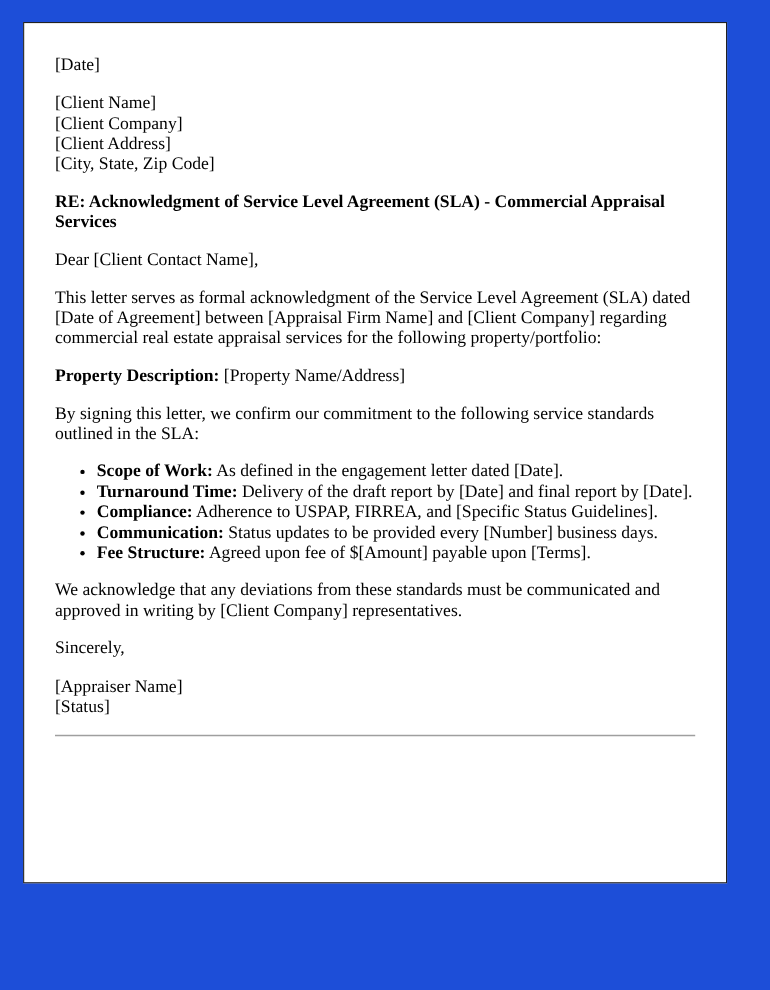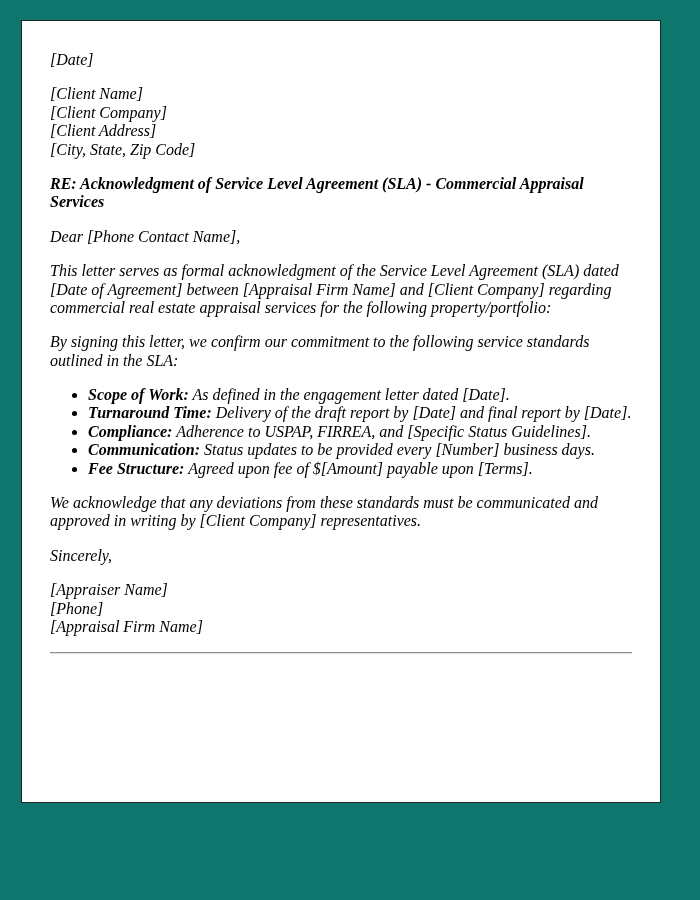--- a/index.html
+++ b/index.html
@@ -4,23 +4,22 @@
 <style>
   html, body {
     margin: 0;
     padding: 0;
     background: #ffffff;
   }
   .canvas {
     position: relative;
     width: 700px;
     height: 900px;
-    background: #0f766e;
+    background: #1d4ed8;
     overflow: hidden;
-    font-style: italic;
   }
   .page {
     position: absolute;
     left: 21px;
     top: 20px;
     width: 640px;
     height: 783px;
     box-sizing: border-box;
     border: 1px solid #222222;
     padding: 14px 28px;
@@ -57,43 +56,43 @@
 
     <p>
       <span class="line">[Client Name]</span>
       <span class="line">[Client Company]</span>
       <span class="line">[Client Address]</span>
       <span class="line">[City, State, Zip Code]</span>
     </p>
 
     <p class="bold">RE: Acknowledgment of Service Level Agreement (SLA) - Commercial Appraisal Services</p>
 
-    <p>Dear [Phone Contact Name],</p>
+    <p>Dear [Client Contact Name],</p>
 
     <p>This letter serves as formal acknowledgment of the Service Level Agreement (SLA) dated [Date of Agreement] between [Appraisal Firm Name] and [Client Company] regarding commercial real estate appraisal services for the following property/portfolio:</p>
 
+    <p><span class="bold">Property Description:</span><span> [Property Name/Address]</span></p>
 
     <p>By signing this letter, we confirm our commitment to the following service standards outlined in the SLA:</p>
 
     <ul class="sla-list">
       <li><span class="bold">Scope of Work:</span><span> As defined in the engagement letter dated [Date].</span></li>
       <li><span class="bold">Turnaround Time:</span><span> Delivery of the draft report by [Date] and final report by [Date].</span></li>
       <li><span class="bold">Compliance:</span><span> Adherence to USPAP, FIRREA, and [Specific Status Guidelines].</span></li>
       <li><span class="bold">Communication:</span><span> Status updates to be provided every [Number] business days.</span></li>
       <li><span class="bold">Fee Structure:</span><span> Agreed upon fee of $[Amount] payable upon [Terms].</span></li>
     </ul>
 
     <p>We acknowledge that any deviations from these standards must be communicated and approved in writing by [Client Company] representatives.</p>
 
 
     <p>Sincerely,</p>
 
     <p>
       <span class="line">[Appraiser Name]</span>
-      <span class="line">[Phone]</span>
-      <span class="line">[Appraisal Firm Name]</span>
+      <span class="line">[Status]</span>
     </p>
 
     <hr class="divider-rule">
 
 
   </div>
 </div>
 
 </body></html>

